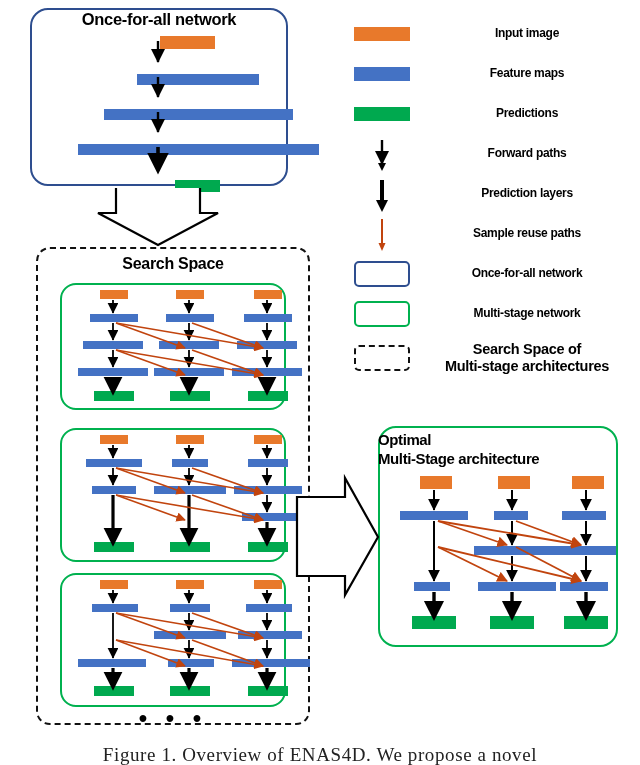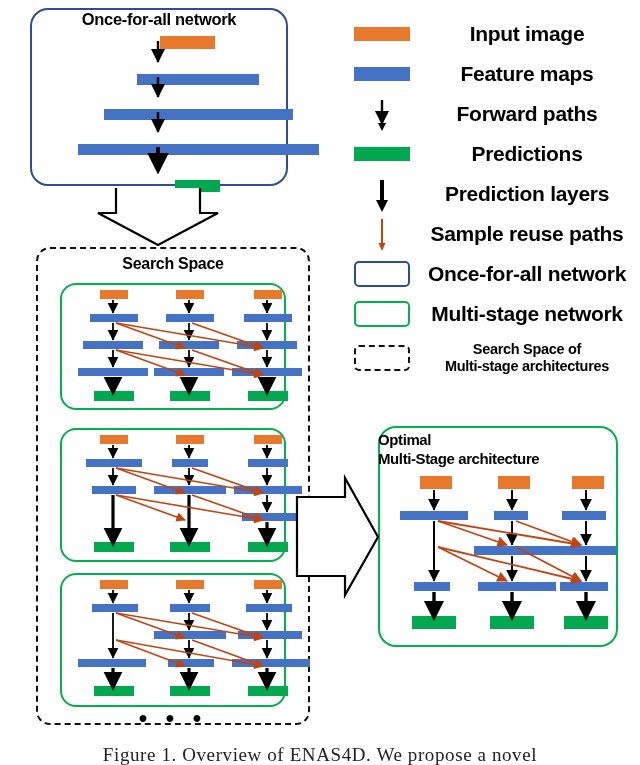--- a/index.html
+++ b/index.html
@@ -41,21 +41,21 @@
 
   
   .legend{position:absolute;left:348px;top:14px;width:286px;}
   .lrow{position:relative;height:40px;}
   .lswatch{position:absolute;left:0;top:0;width:72px;height:40px;}
   .lswatch .sw{position:absolute;left:6px;top:13px;width:56px;height:14px;}
   .lswatch .swbox{position:absolute;left:6px;top:7px;width:56px;height:26px;
                   border-radius:5px;box-sizing:border-box;background:#fff;}
   .llabel{position:absolute;left:72px;top:0;width:214px;height:40px;
           display:flex;align-items:center;justify-content:center;text-align:center;
-          font-size:21px;font-weight:bold;letter-spacing:-0.3px;line-height:1.15;}
+          font-size:12px;font-weight:bold;letter-spacing:-0.3px;line-height:1.15;}
   .llabel.two{font-size:14.5px;}
 
   .sample-label{position:absolute;left:118px;top:205px;width:100px;text-align:center;
                 font-size:16px;font-weight:bold;letter-spacing:-0.3px;}
   .nas-label{position:absolute;left:300px;top:523px;width:72px;text-align:center;
              font-size:15px;font-weight:bold;line-height:1.3;letter-spacing:-0.4px;}
 
   .caption{position:absolute;left:0;top:744px;width:640px;text-align:center;
            font-family:"Liberation Serif",serif;font-size:19px;color:#222;
            letter-spacing:0.6px;white-space:nowrap;overflow:hidden;}
@@ -274,36 +274,36 @@
 
     <div class="lrow">
       <div class="lswatch">
         <div class="sw" style="background:#4472C4"></div>
         </div>
       <div class="llabel">Feature maps</div>
     </div>
 
     <div class="lrow">
       <div class="lswatch">
+        <div class="sw" style="background:#00A94F"></div>
+        </div>
+      <div class="llabel">Predictions</div>
+    </div>
+
+    <div class="lrow">
+      <div class="lswatch">
         <svg width="72" height="40" viewBox="0 0 72 40">
           <line x1="34" y1="6" x2="34" y2="30" stroke="#000" stroke-width="2.4" marker-end="url(#ah-thin)"></line>
           <path d="M30,29 L38,29 L34,37 z" fill="#000"></path>
         </svg></div>
       <div class="llabel">Forward paths</div>
     </div>
 
     <div class="lrow">
       <div class="lswatch">
-        <div class="sw" style="background:#00A94F"></div>
-        </div>
-      <div class="llabel">Predictions</div>
-    </div>
-
-    <div class="lrow">
-      <div class="lswatch">
         <svg width="72" height="40" viewBox="0 0 72 40">
           <line x1="34" y1="6" x2="34" y2="27" stroke="#000" stroke-width="4"></line>
           <path d="M28,26 L40,26 L34,38 z" fill="#000"></path>
         </svg></div>
       <div class="llabel">Prediction layers</div>
     </div>
 
     <div class="lrow">
       <div class="lswatch">
         <svg width="72" height="40" viewBox="0 0 72 40">

